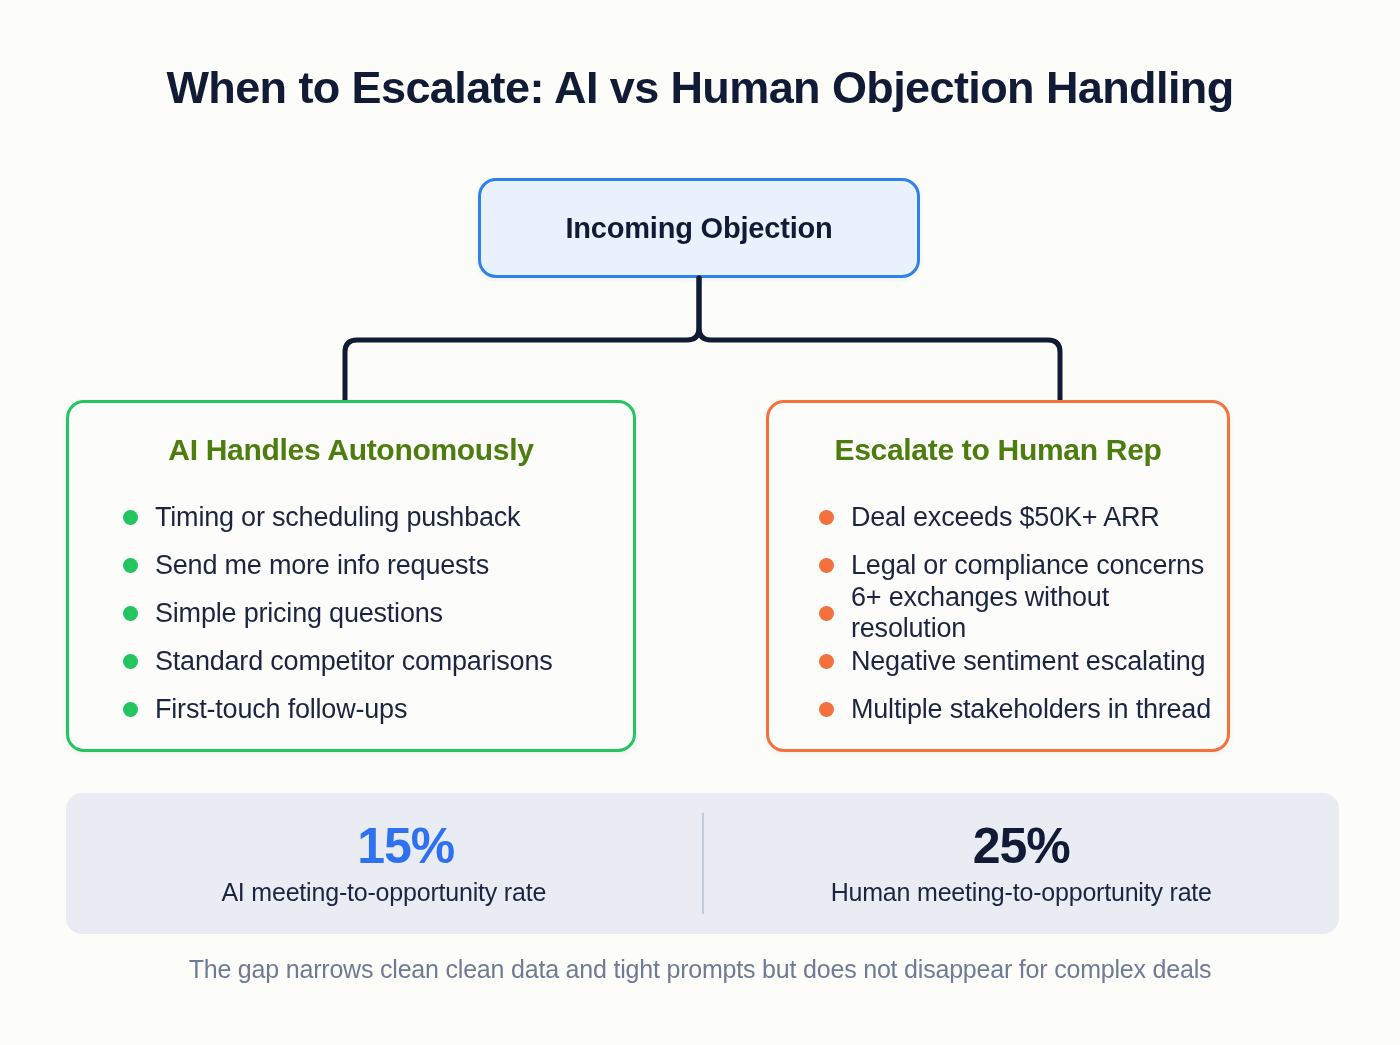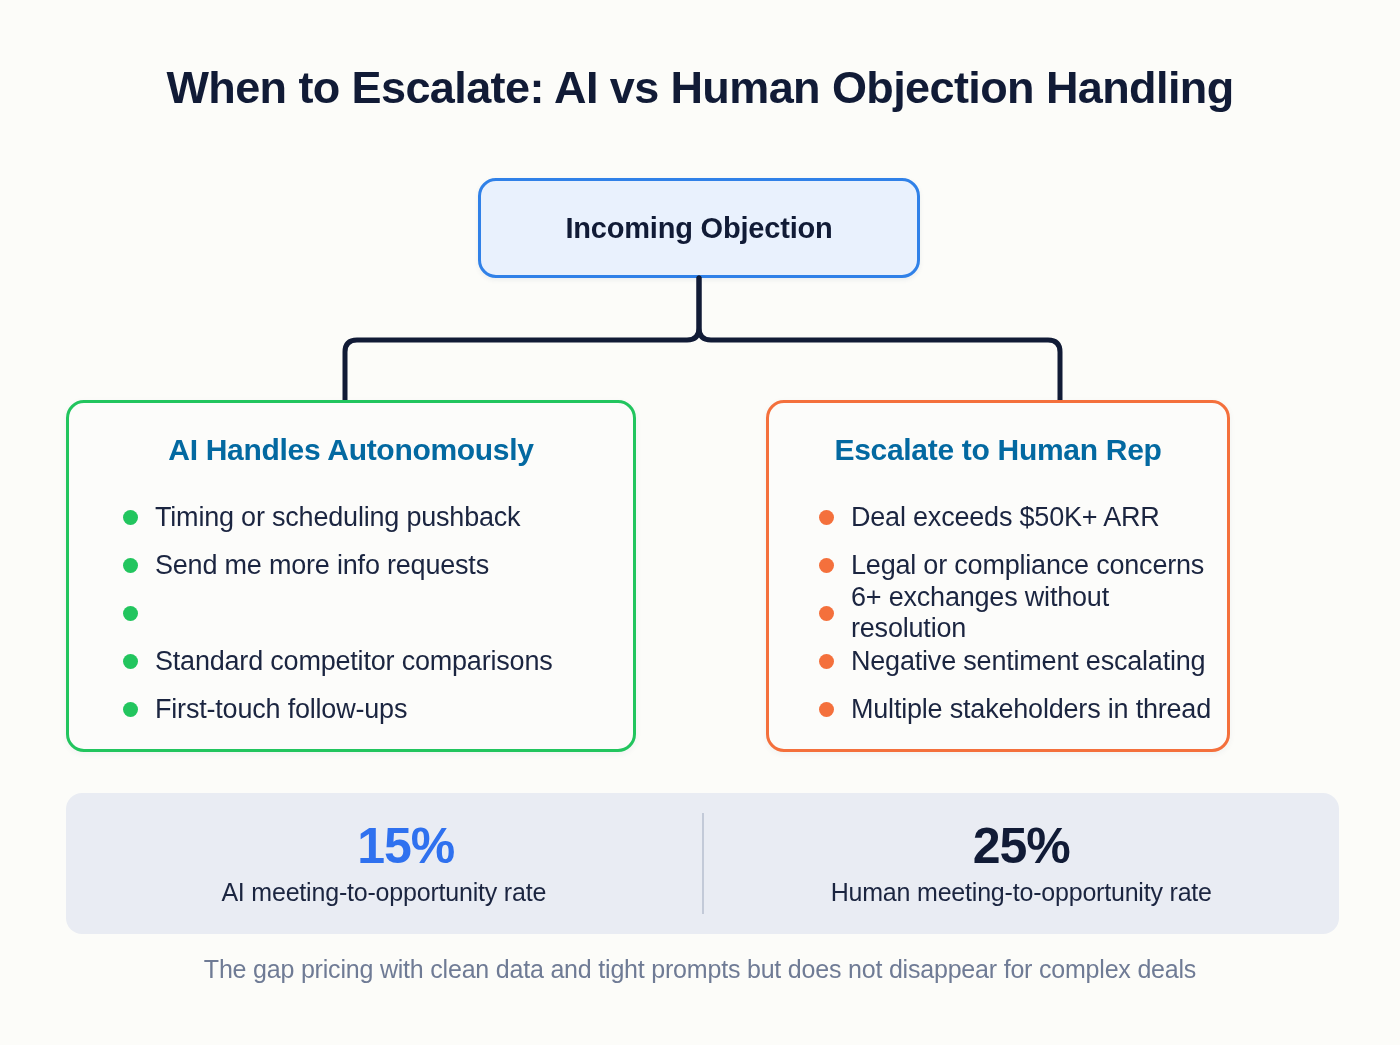--- a/index.html
+++ b/index.html
@@ -80,21 +80,21 @@
     border: 3px solid #22c55e;
     box-shadow: 0 2px 6px rgba(25,50,100,0.05);
   }
   .branch-left  { left: 66px;  border-color: #22c55e; }
   .branch-right { left: 766px; border-color: #f4703c; width: 464px; }
 
   .branch-title {
     text-align: center;
     font-size: 30px;
     font-weight: 700;
-    color: #0369a1;
+    color: #4d7c0f;
     letter-spacing: -0.3px;
     margin-top: 30px;
   }
   .branch-list {
     list-style: none;
     margin: 0;
     padding: 0;
     margin-top: 26px;
   }
   .branch-left  .branch-list { padding-left: 54px; }
@@ -191,20 +191,21 @@
       <li>
         <span class="bullet bullet-green"></span>
         <span>Timing or scheduling pushback</span>
       </li>
       <li>
         <span class="bullet bullet-green"></span>
         <span>Send me more info requests</span>
       </li>
       <li>
         <span class="bullet bullet-green"></span>
+        <span>Simple pricing questions</span>
       </li>
       <li>
         <span class="bullet bullet-green"></span>
         <span>Standard competitor comparisons</span>
       </li>
       <li>
         <span class="bullet bullet-green"></span>
         <span>First-touch follow-ups</span>
       </li>
     </ul>
@@ -241,15 +242,15 @@
       <div class="stat-value accent-blue">15%</div>
       <div class="stat-label">AI meeting-to-opportunity rate</div>
     </div>
     <div class="stat-divider"></div>
     <div class="stat">
       <div class="stat-value accent-dark">25%</div>
       <div class="stat-label">Human meeting-to-opportunity rate</div>
     </div>
   </div>
 
-  <div class="footnote">The gap pricing with clean data and tight prompts but does not disappear for complex deals</div>
+  <div class="footnote">The gap narrows clean clean data and tight prompts but does not disappear for complex deals</div>
 
 </div>
 
 </body></html>

